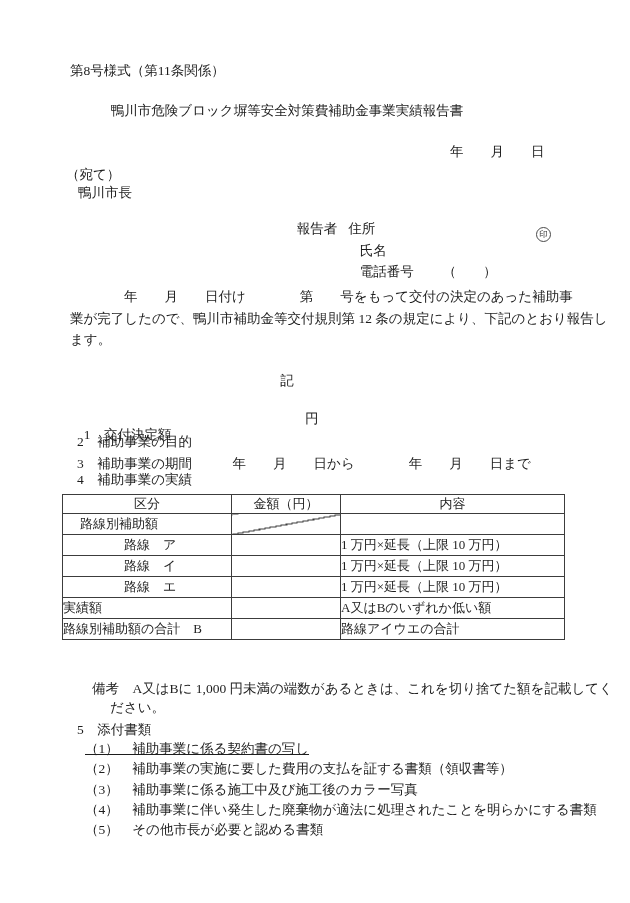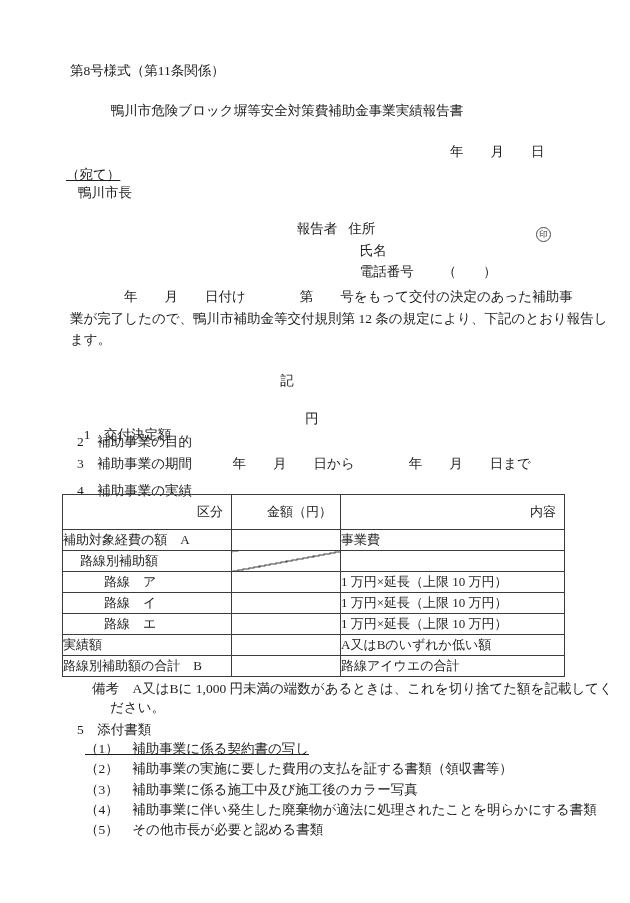--- a/index.html
+++ b/index.html
@@ -25,42 +25,42 @@
   
   table.results{
     position:absolute;left:62px;top:494px;width:502px;
     border-collapse:collapse;table-layout:fixed;
     font-size:13px;color:#1d1d1d;
   }
   table.results th,table.results td{
     border:1px solid #3c3c3c;font-weight:normal;
     overflow:hidden;white-space:pre;
   }
-  table.results th{height:16px;text-align:right;padding:8px;}
+  table.results th{height:16px;text-align:center;padding:0;}
   table.results td{height:20px;padding:0;}
   td.c1{padding-left:6px;}
   td.c1.ind1{padding-left:17px;}
-  td.c1.ind2{padding-left:41px;}
+  td.c1.ind2{padding-left:61px;}
   td.c3{padding-left:7px;}
   td.diag{
     background:linear-gradient(to bottom right,
       transparent calc(50% - 0.6px),
       #3c3c3c calc(50% - 0.6px),
       #3c3c3c calc(50% + 0.6px),
       transparent calc(50% + 0.6px));
   }
   col.w1{width:169px;} col.w2{width:109px;} col.w3{width:224px;}
 </style>
 </head>
 <body>
 
 <div class="line" style="top:63px;left:70px;">第8号様式（第11条関係）</div>
 <div class="line center" style="top:103px;">鴨川市危険ブロック塀等安全対策費補助金事業実績報告書</div>
 <div class="line" style="top:144px;left:450px;">年　　月　　日</div>
-<div class="line" style="top:167px;left:66px;text-decoration:underline;">（宛て）</div>
+<div class="line" style="top:167px;left:66px;">（宛て）</div>
 <div class="line" style="top:185px;left:78px;">鴨川市長</div>
 
 <div class="line" style="top:205px;left:290px;">
   <span>報告者</span><span class="gap-sm">住所</span>
 </div>
 <div class="line" style="top:227px;left:353px;">
   <span>氏名</span>
 </div>
 <div class="seal">
   <span>印</span>
@@ -74,41 +74,36 @@
 <div class="line" style="top:332px;left:70px;">ます。</div>
 
 <div class="line center" style="top:373px;">記</div>
 
 <div class="line" style="top:411px;left:77px;">
   <span>1　交付決定額</span>
   <span class="unit">円</span>
 </div>
 <div class="line" style="top:434px;left:77px;">2　補助事業の目的</div>
 <div class="line" style="top:456px;left:77px;">3　補助事業の期間　　　年　　月　　日から　　　　年　　月　　日まで</div>
-<div class="line" style="top:483px;left:77px;">4　補助事業の実績</div>
+<div class="line" style="top:472px;left:77px;">4　補助事業の実績</div>
 
 <table class="results">
   <colgroup>
       <col class="w1">
       <col class="w2">
       <col class="w3">
     </colgroup>
   <thead>
     <tr>
       <th>区分</th>
       <th>金額（円）</th>
       <th>内容</th>
     </tr>
   </thead>
   <tbody>
-    <tr>
-      <td class="c1">補助対象経費の額　A</td>
-      <td class="c2"></td>
-      <td class="c3">事業費</td>
-    </tr>
     <tr>
       <td class="c1 ind1">路線別補助額</td>
       <td class="c2 diag"></td>
       <td class="c3"></td>
     </tr>
     <tr>
       <td class="c1 ind2">路線　ア</td>
       <td class="c2"></td>
       <td class="c3">1 万円×延長（上限 10 万円）</td>
     </tr>

